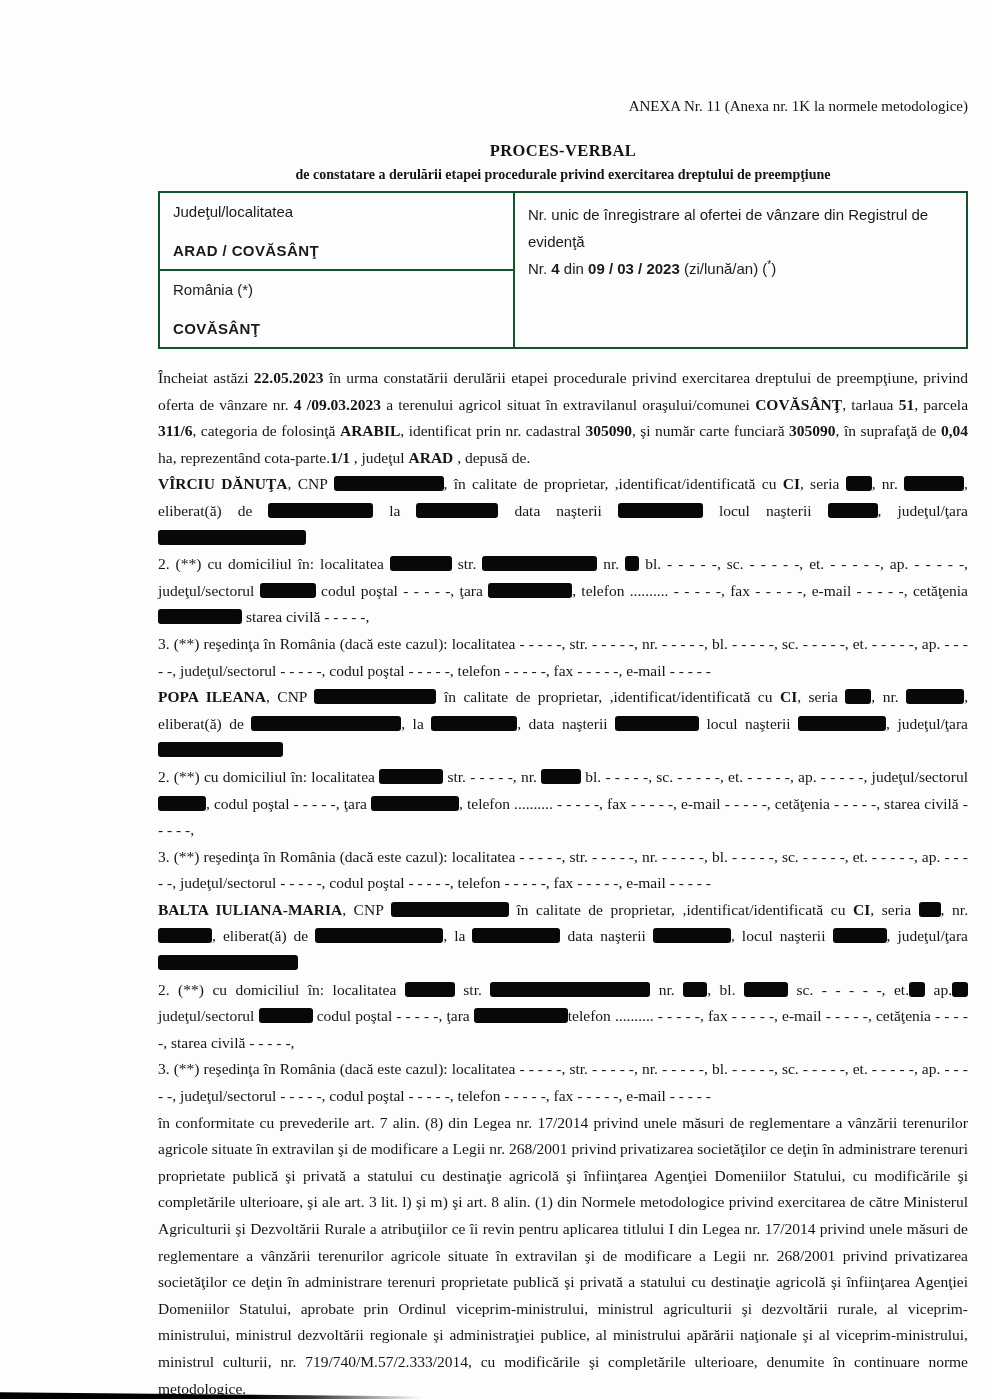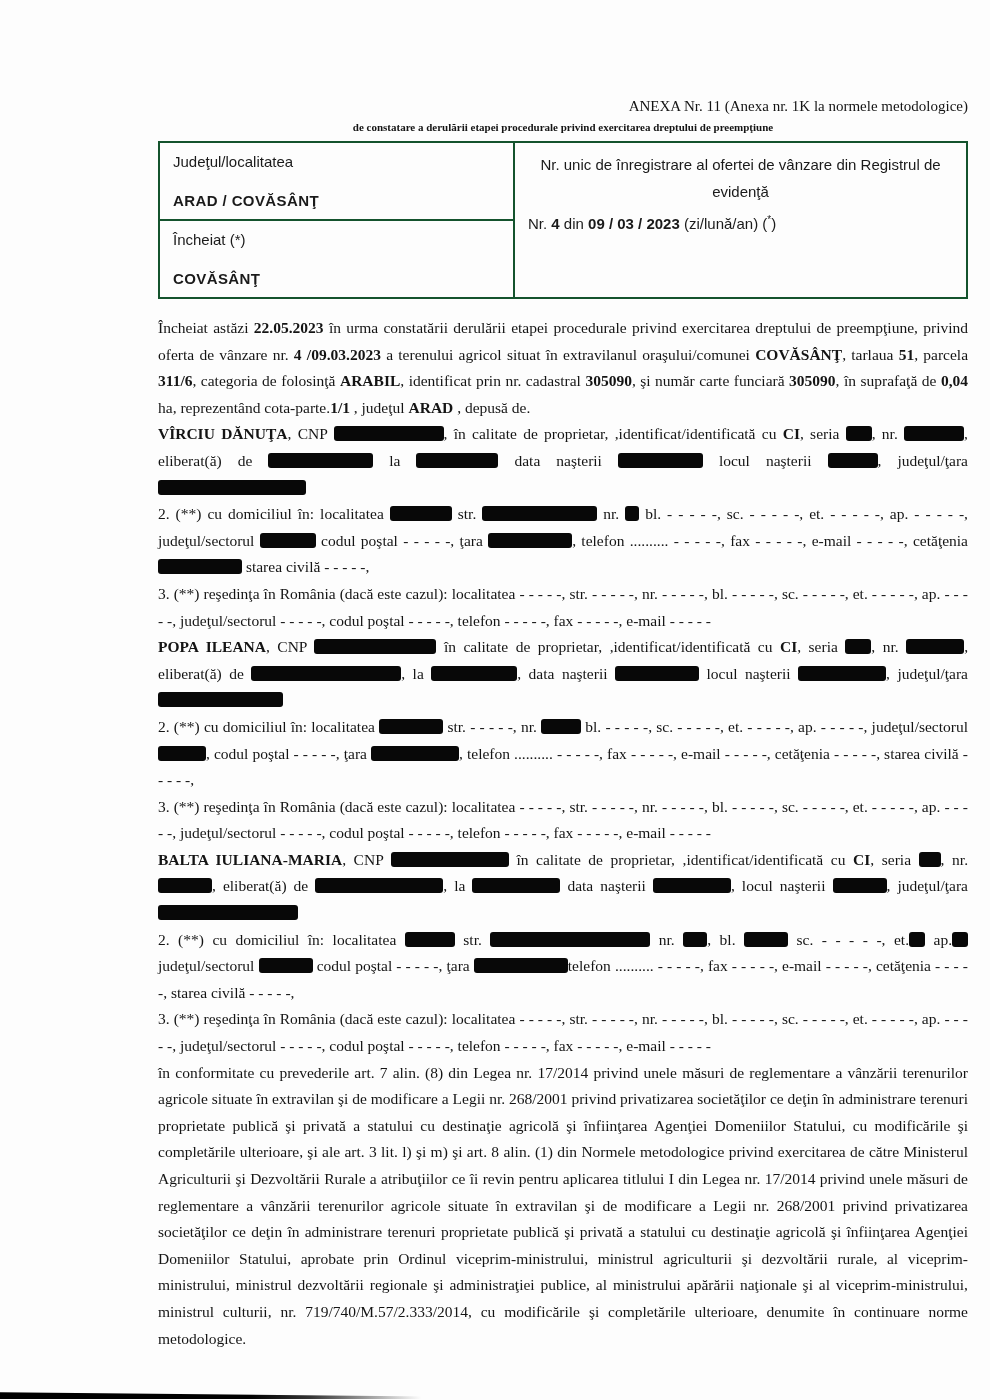--- a/index.html
+++ b/index.html
@@ -7,33 +7,33 @@
     position:relative;
     width:990px;height:1400px;
     background:#fdfdfd;
     overflow:hidden;
     font-family:"Liberation Serif", serif;
     color:#141414;
   }
   .content{padding:0 22px 0 158px;}
   .anexa{padding-top:98px;text-align:right;font-size:15px;white-space:nowrap;}
   .title{margin-top:26px;text-align:center;font-weight:700;font-size:16.5px;letter-spacing:.4px;}
-  .subtitle{margin-top:6px;text-align:center;font-weight:700;font-size:11px;}
+  .subtitle{margin-top:6px;text-align:center;font-weight:700;font-size:14px;}
   table.info{
     border-collapse:collapse;width:100%;margin-top:8px;
     font-family:"Liberation Sans", sans-serif;font-size:15px;color:#1a1a1a;
     table-layout:fixed;
   }
   table.info td{border:2px solid #14532d;vertical-align:top;padding:8px 13px 10px 13px;}
   td.lcell{width:327px;}
   .cl{margin-top:2px;}
   .cv{margin-top:22px;font-weight:700;letter-spacing:.4px;}
   td.rcell{vertical-align:middle;}
-  .rl1{line-height:27px;text-align:center;}
-  .rl2{margin-top:5px;line-height:27px;}
+  .rl1{line-height:27px;}
+  .rl2{line-height:27px;}
   .regnr{margin-top:6px;text-align:right;font-size:15.5px;}
   .body{margin-top:16px;font-size:15.5px;line-height:26.6px;text-align:justify;}
   .body p{margin:0;}
   .b{font-weight:700;}
   .sup{vertical-align:super;font-size:10px;line-height:0;}
   .redact{
     display:inline-block;height:15px;background:#080808;
     border-radius:3px;vertical-align:-2px;
   }
   .scan-bar{
@@ -43,37 +43,38 @@
   }
 </style>
 </head>
 <body>
 
 <div class="page">
   <div class="content">
 
     <div class="anexa">ANEXA Nr. 11 (Anexa nr. 1K la normele metodologice)</div>
 
+    <div class="title">PROCES-VERBAL</div>
     <div class="subtitle">de constatare a derulării etapei procedurale privind exercitarea dreptului de preempţiune</div>
 
     <table class="info">
       <tbody>
           <tr>
         <td class="lcell">
           <div class="cl">Judeţul/localitatea</div>
           <div class="cv">ARAD / COVĂSÂNŢ</div>
         </td>
         <td class="rcell" rowspan="2">
           <div class="rl1">Nr. unic de înregistrare al ofertei de vânzare din Registrul de evidenţă</div>
           <div class="rl2"><span>Nr. </span><span class="b">4</span><span> din </span><span class="b">09 / 03 / 2023</span><span> (zi/lună/an) (</span><span class="sup">*</span><span>)</span></div>
         </td>
       </tr>
       <tr>
         <td class="lcell">
-          <div class="cl">Încheiat (*)</div>
+          <div class="cl">România (*)</div>
           <div class="cv">COVĂSÂNŢ</div>
         </td>
       </tr>
     </tbody>
       </table>
 
 
     <div class="body">
       <p><span>Încheiat astăzi </span><span class="b">22.05.2023</span><span> în urma constatării derulării etapei procedurale privind exercitarea dreptului de preempţiune, privind oferta de vânzare nr. </span><span class="b">4 /09.03.2023</span><span> a terenului agricol situat în extravilanul oraşului/comunei </span><span class="b">COVĂSÂNŢ</span><span>, tarlaua </span><span class="b">51</span><span>, parcela </span><span class="b">311/6</span><span>, categoria de folosinţă </span><span class="b">ARABIL</span><span>, identificat prin nr. cadastral </span><span class="b">305090</span><span>, şi număr carte funciară </span><span class="b">305090</span><span>, în suprafaţă de </span><span class="b">0,04</span><span> ha, reprezentând cota-parte.</span><span class="b">1/1</span><span> , judeţul </span><span class="b">ARAD</span><span> , depusă de.</span></p>
       <p><span class="b">VÎRCIU DĂNUŢA</span><span>, CNP </span><span class="redact" style="width: 110px;"></span><span>, în calitate de proprietar, ,identificat/identificată cu </span><span class="b">CI</span><span>, seria </span><span class="redact" style="width: 26px;"></span><span>, nr. </span><span class="redact" style="width: 60px;"></span><span>, eliberat(ă) de </span><span class="redact" style="width: 105px;"></span><span> la </span><span class="redact" style="width: 82px;"></span><span> data naşterii </span><span class="redact" style="width: 85px;"></span><span> locul naşterii </span><span class="redact" style="width: 50px;"></span><span>, judeţul/ţara </span><span class="redact" style="width: 148px;"></span></p>

